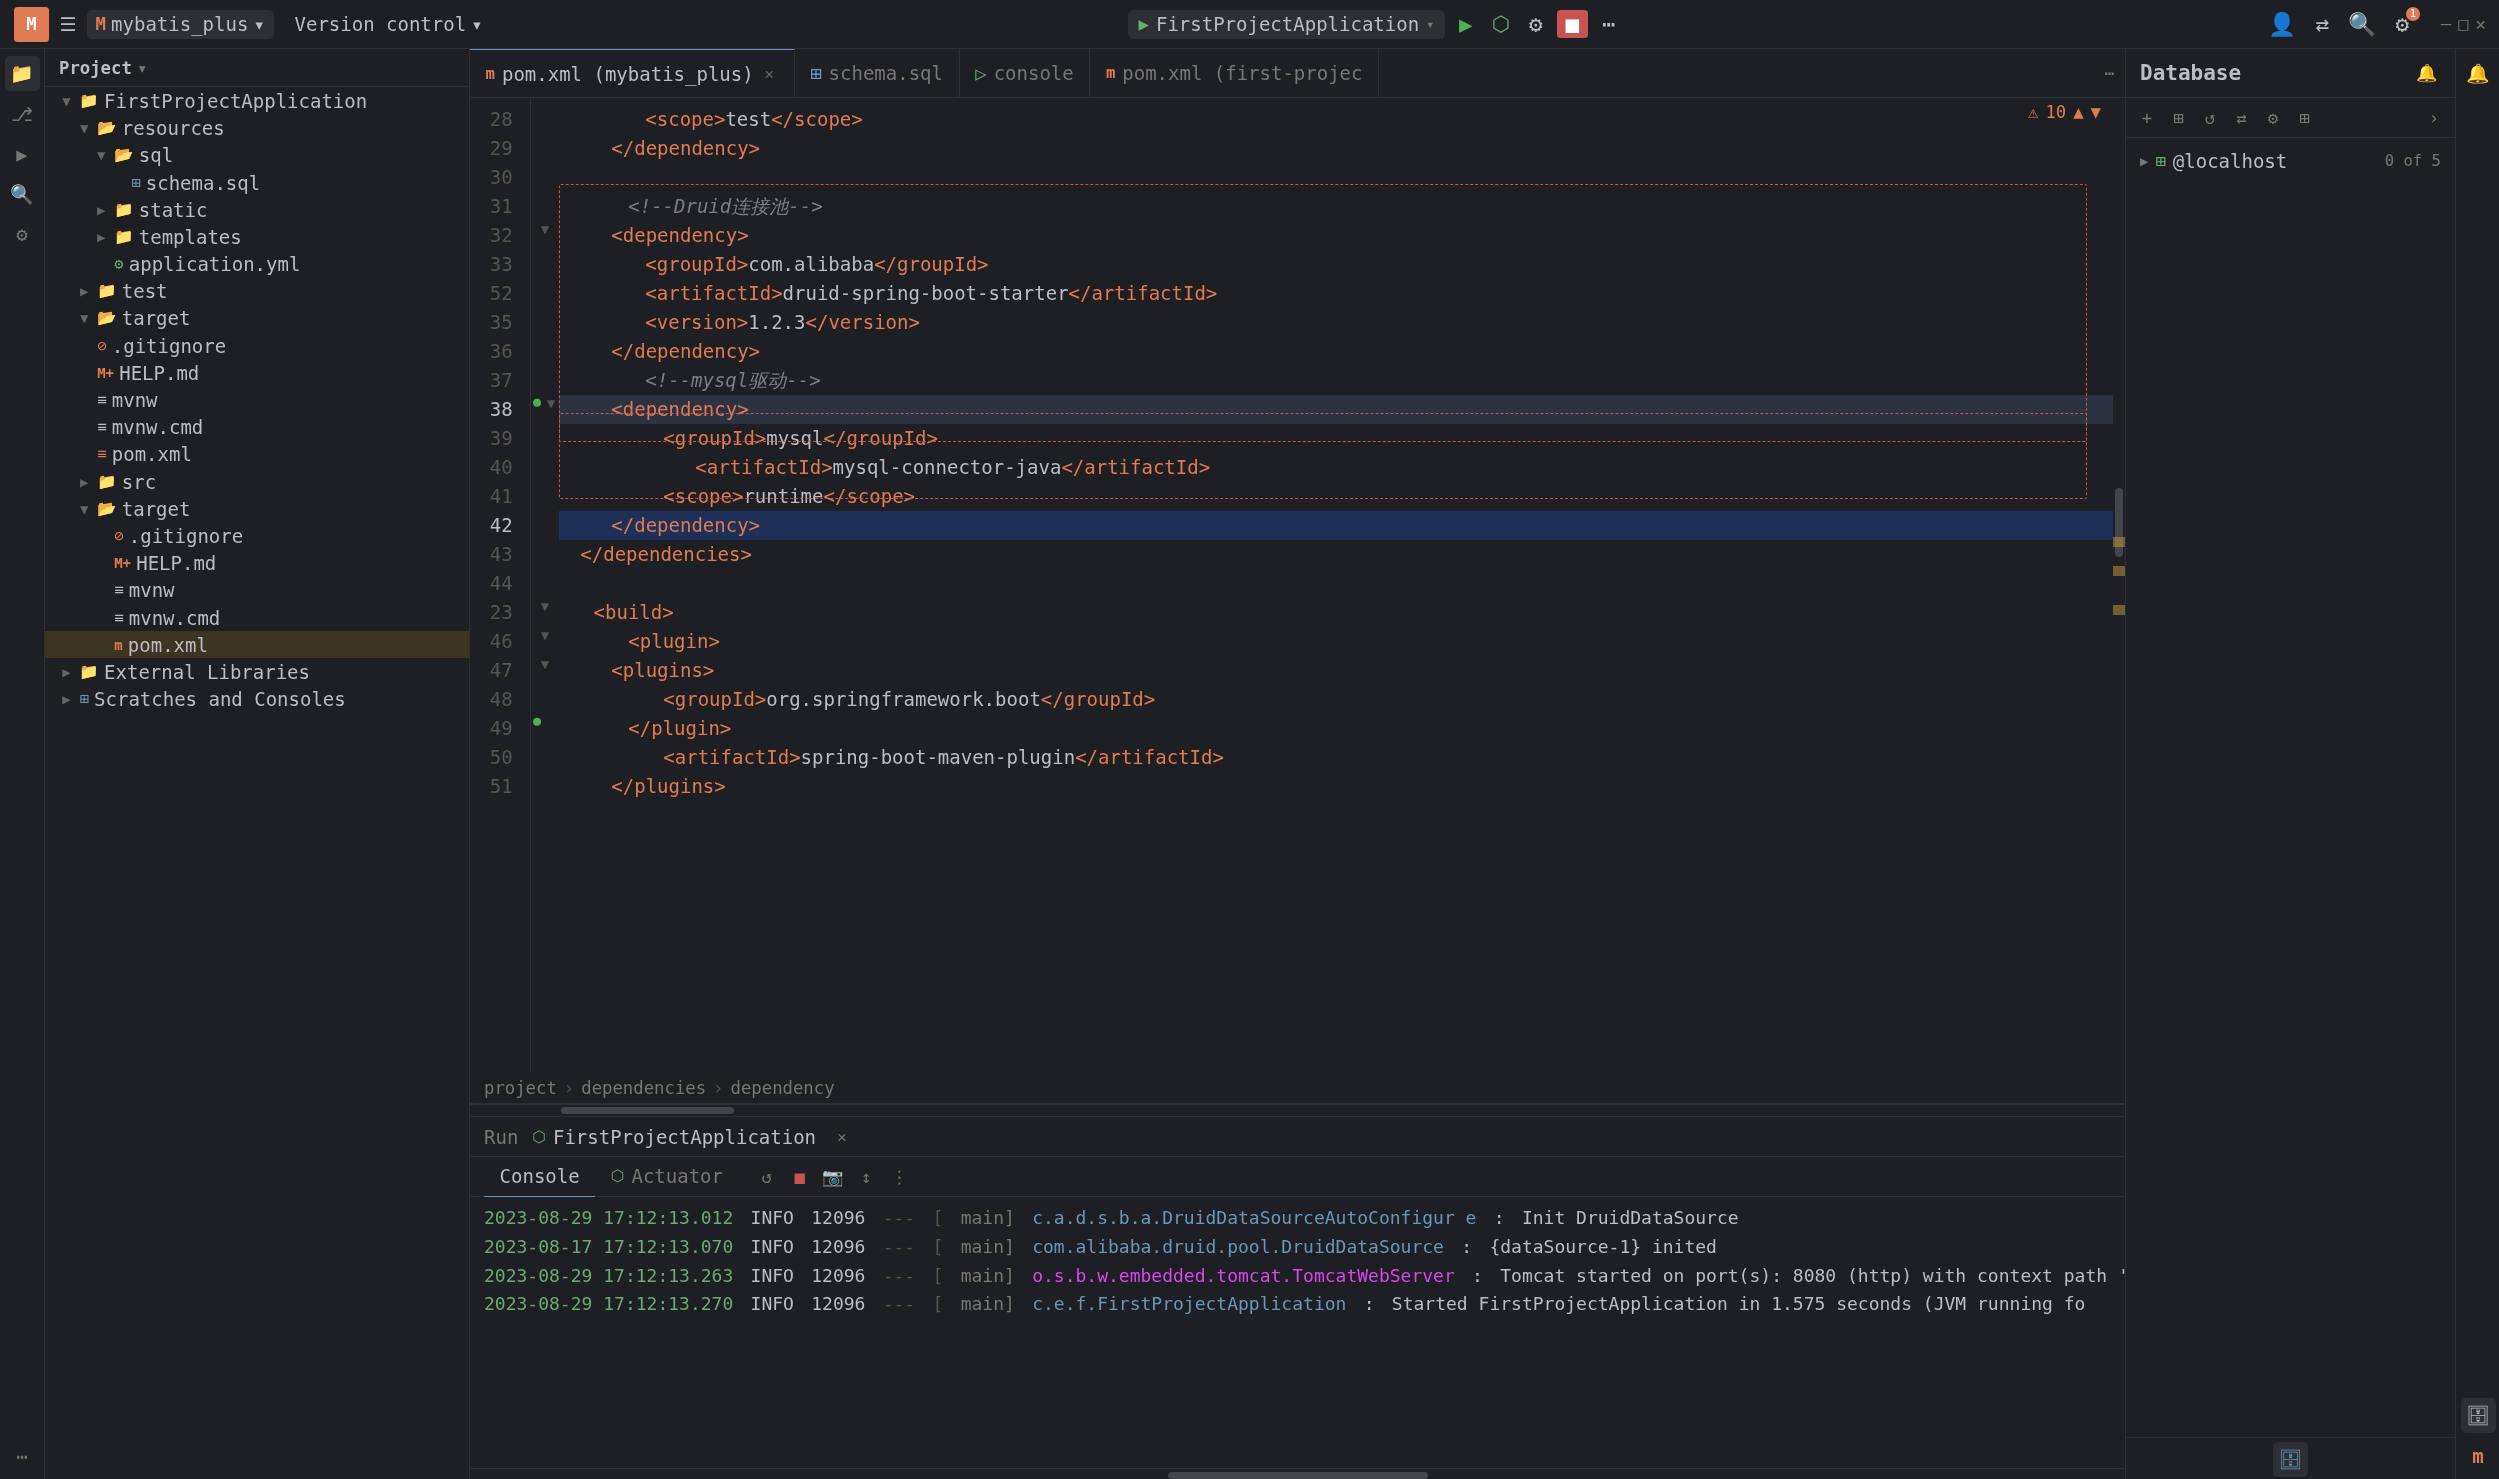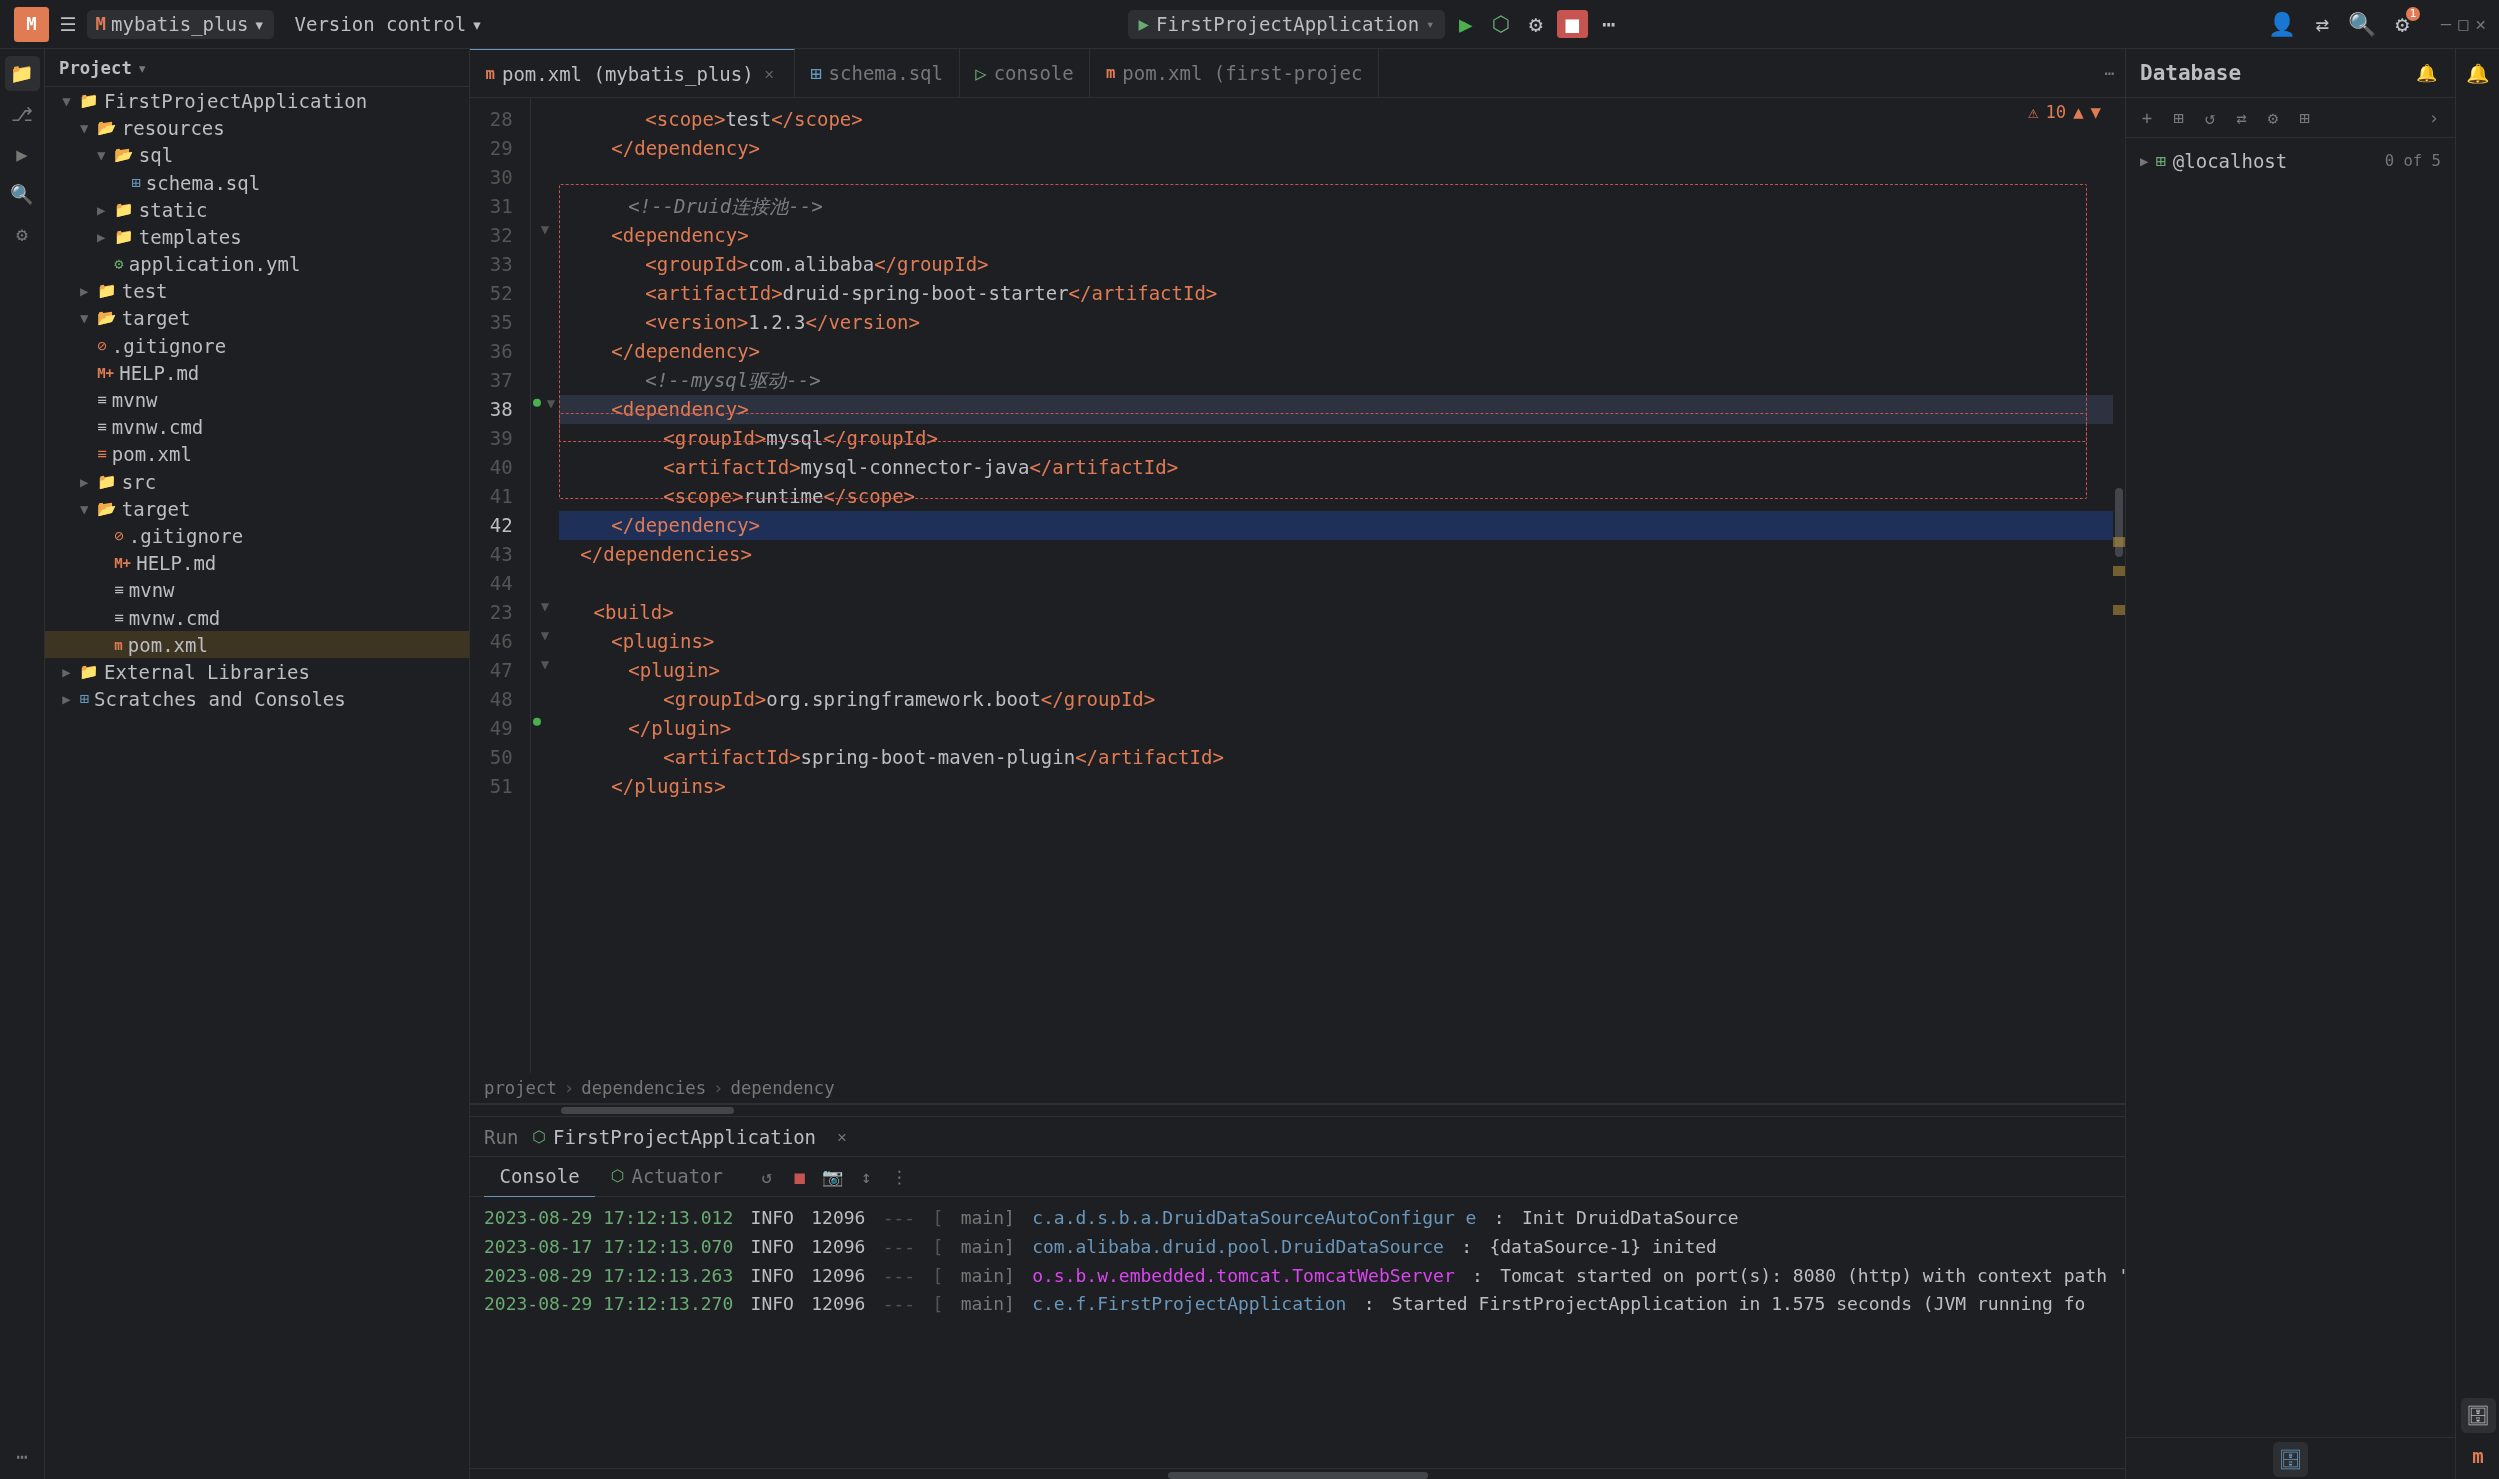--- a/index.html
+++ b/index.html
@@ -877,21 +877,21 @@
 
             <div class="code-line" style="background:#2d3241;">
               <span style="margin-left:35px;"><span class="xml-bracket">&lt;</span><span class="xml-tag">dependency</span><span class="xml-bracket">&gt;</span></span>
             </div>
 
             <div class="code-line">
               <span style="margin-left:87px;"><span class="xml-bracket">&lt;</span><span class="xml-tag">groupId</span><span class="xml-bracket">&gt;</span><span class="xml-text">mysql</span><span class="xml-bracket">&lt;/</span><span class="xml-tag">groupId</span><span class="xml-bracket">&gt;</span></span>
             </div>
 
             <div class="code-line">
-              <span style="margin-left:87px;"><span class="xml-bracket">&lt;</span><span class="xml-tag">artifactId</span><span class="xml-bracket">&gt;</span><span class="xml-text">mysql-connector-java</span><span class="xml-bracket">&lt;/</span><span class="xml-tag">artifactId</span><span class="xml-bracket">&gt;</span></span>
+              <span style="margin-left:119px;"><span class="xml-bracket">&lt;</span><span class="xml-tag">artifactId</span><span class="xml-bracket">&gt;</span><span class="xml-text">mysql-connector-java</span><span class="xml-bracket">&lt;/</span><span class="xml-tag">artifactId</span><span class="xml-bracket">&gt;</span></span>
             </div>
 
             <div class="code-line">
               <span style="margin-left:87px;"><span class="xml-bracket">&lt;</span><span class="xml-tag">scope</span><span class="xml-bracket">&gt;</span><span class="xml-text">runtime</span><span class="xml-bracket">&lt;/</span><span class="xml-tag">scope</span><span class="xml-bracket">&gt;</span></span>
             </div>
 
             <div class="code-line selected-line">
               <span style="margin-left:35px;"><span class="xml-bracket">&lt;/</span><span class="xml-tag">dependency</span><span class="xml-bracket">&gt;</span></span>
             </div>
 
@@ -899,25 +899,25 @@
               <span style="margin-left:4px;"><span class="xml-bracket">&lt;/</span><span class="xml-tag">dependencies</span><span class="xml-bracket">&gt;</span></span>
             </div>
 
             <div class="code-line"></div>
 
             <div class="code-line">
               <span style="margin-left:17.3px;"><span class="xml-bracket">&lt;</span><span class="xml-tag">build</span><span class="xml-bracket">&gt;</span></span>
             </div>
 
             <div class="code-line">
+              <span style="margin-left:52px;"><span class="xml-bracket">&lt;</span><span class="xml-tag">plugin</span><span class="xml-bracket">&gt;</span></span>
+            </div>
+
+            <div class="code-line">
               <span style="margin-left:35px;"><span class="xml-bracket">&lt;</span><span class="xml-tag">plugins</span><span class="xml-bracket">&gt;</span></span>
-            </div>
-
-            <div class="code-line">
-              <span style="margin-left:52px;"><span class="xml-bracket">&lt;</span><span class="xml-tag">plugin</span><span class="xml-bracket">&gt;</span></span>
             </div>
 
             <div class="code-line">
               <span style="margin-left:87px;"><span class="xml-bracket">&lt;</span><span class="xml-tag">groupId</span><span class="xml-bracket">&gt;</span><span class="xml-text">org.springframework.boot</span><span class="xml-bracket">&lt;/</span><span class="xml-tag">groupId</span><span class="xml-bracket">&gt;</span></span>
             </div>
 
             <div class="code-line">
               <span style="margin-left:52px;"><span class="xml-bracket">&lt;/</span><span class="xml-tag">plugin</span><span class="xml-bracket">&gt;</span></span>
             </div>
 

